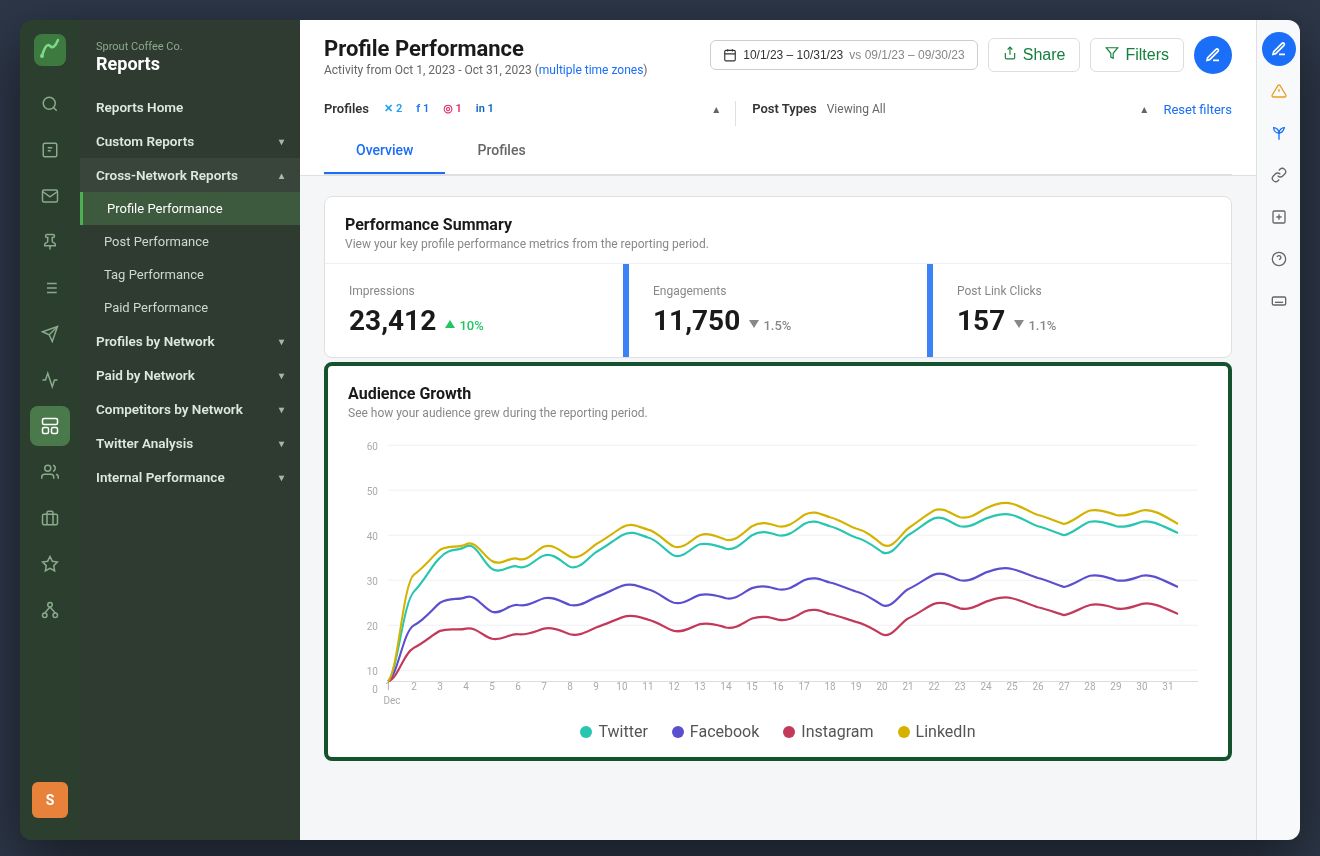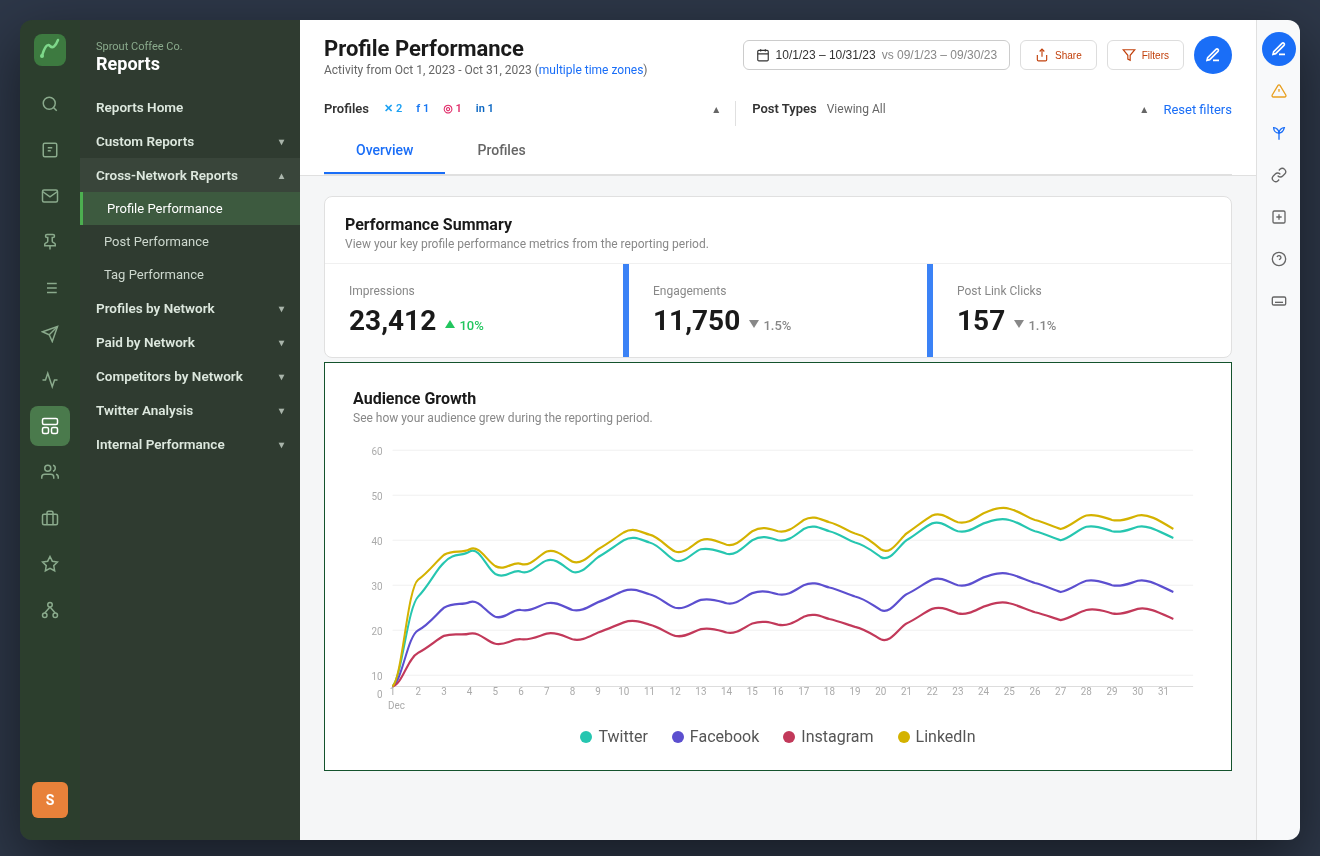--- a/index.html
+++ b/index.html
@@ -207,29 +207,29 @@
     }
 
     .header-actions {
       display: flex;
       align-items: center;
       gap: 10px;
     }
 
     .btn {
       display: flex;
-      align-items: center;
+      align-items: flex-start;
       gap: 6px;
       padding: 7px 14px;
       border-radius: 6px;
       border: 1px solid #ddd;
       background: #fff;
       cursor: pointer;
-      font-size: 10px;
-      color: #c2410c;
+      font-size: 16px;
+      color: #15803d;
       font-weight: 500;
     }
 
     .btn-primary {
       background: #1a6ef7;
       color: white;
       border: none;
       border-radius: 50%;
       width: 38px;
       height: 38px;
@@ -391,23 +391,23 @@
       font-size: 13px;
       font-weight: 500;
     }
 
     .metric-change.up { color: #22c55e; }
     .metric-change.down { color: #888; }
 
     
     .chart-card {
       background: #fff;
-      border-radius: 0;
-      border: 1px solid #14532d;
-      padding: 8px;
+      border-radius: 8px;
+      border: 4px solid #14532d;
+      padding: 0;
     }
 
     .chart-header {
       padding: 18px 20px 8px;
     }
 
     .chart-label {
       font-size: 11px;
       color: #888;
       padding: 0 20px 10px;
@@ -582,20 +582,23 @@
       </div>
 
       <div class="sidebar-item sub-item active-sub">
         <span>Profile Performance</span>
       </div>
       <div class="sidebar-item sub-item">
         <span>Post Performance</span>
       </div>
       <div class="sidebar-item sub-item">
         <span>Tag Performance</span>
+      </div>
+      <div class="sidebar-item sub-item">
+        <span>Paid Performance</span>
       </div>
 
       <div class="sidebar-item top-level">
         <span>Profiles by Network</span>
         <span class="chevron">▾</span>
       </div>
       <div class="sidebar-item top-level">
         <span>Paid by Network</span>
         <span class="chevron">▾</span>
       </div>

